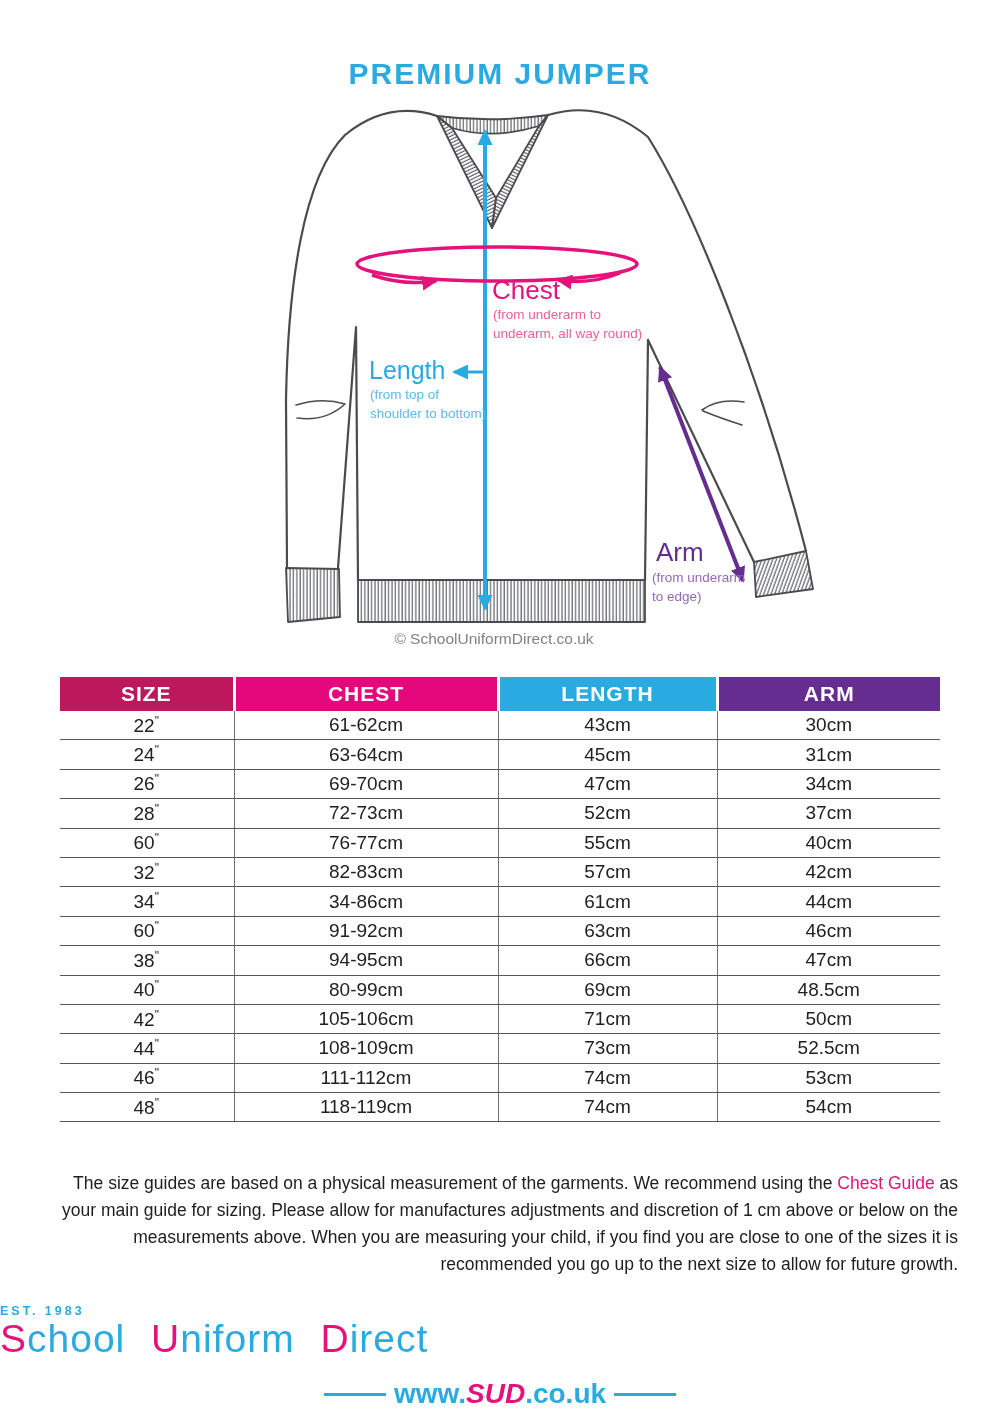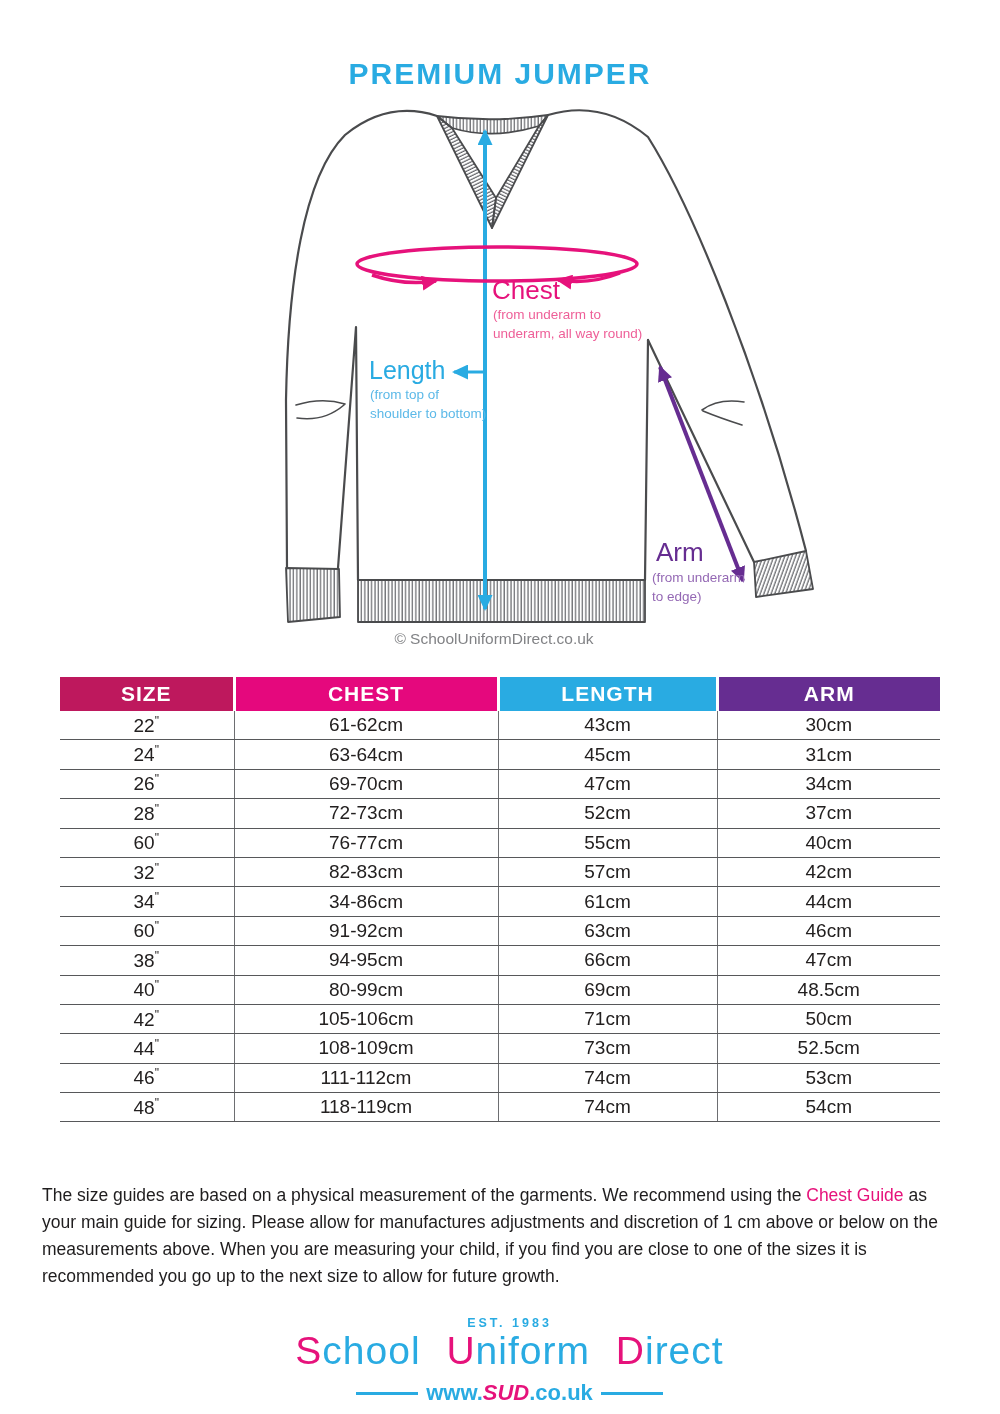--- a/index.html
+++ b/index.html
@@ -35,38 +35,38 @@
   .th-arm{background:#662d91;}
   .size-table td{
     height:28.4px;padding:0;text-align:center;vertical-align:middle;
     font-size:19px;color:#232020;border-bottom:1.5px solid #57585a;
   }
   .size-table td + td{border-left:1.5px solid #6d6e71;margin-top:8px;}
   .inch{font-size:12px;vertical-align:7px;letter-spacing:1px;}
 
   
   .note{
-    width:916px;margin:60px auto 0;text-align:left;
+    width:916px;margin:48px auto 0;text-align:right;
     font-size:17.5px;line-height:27px;color:#1f1d1e;
   }
   .note .hl{color:#e6127b;}
 
   
-  .logo{margin-top:26px;text-align:center;padding-left:19px;}
+  .logo{margin-top:26px;}
   .logo-est{
     font-size:12.5px;font-weight:bold;letter-spacing:3px;color:#29abe2;
     margin-bottom:1px;
   }
   .logo-main{
     font-size:39px;font-weight:normal;letter-spacing:1px;word-spacing:14px;
     color:#29abe2;line-height:1.05;
   }
   .logo-main .pk{color:#e6127b;}
   .logo-web{
-    margin-top:8px;font-size:22px;font-weight:bold;color:#29abe2;
+    margin-top:18px;font-size:28px;font-weight:bold;color:#29abe2;
     display:flex;align-items:center;justify-content:center;
   }
   .logo-web .pk{color:#e6127b;font-style:italic;}
   .dash{
     display:inline-block;width:62px;border-top:3px solid #29abe2;margin:0 8px;
   }
 </style>
 </head>
 <body>
 

